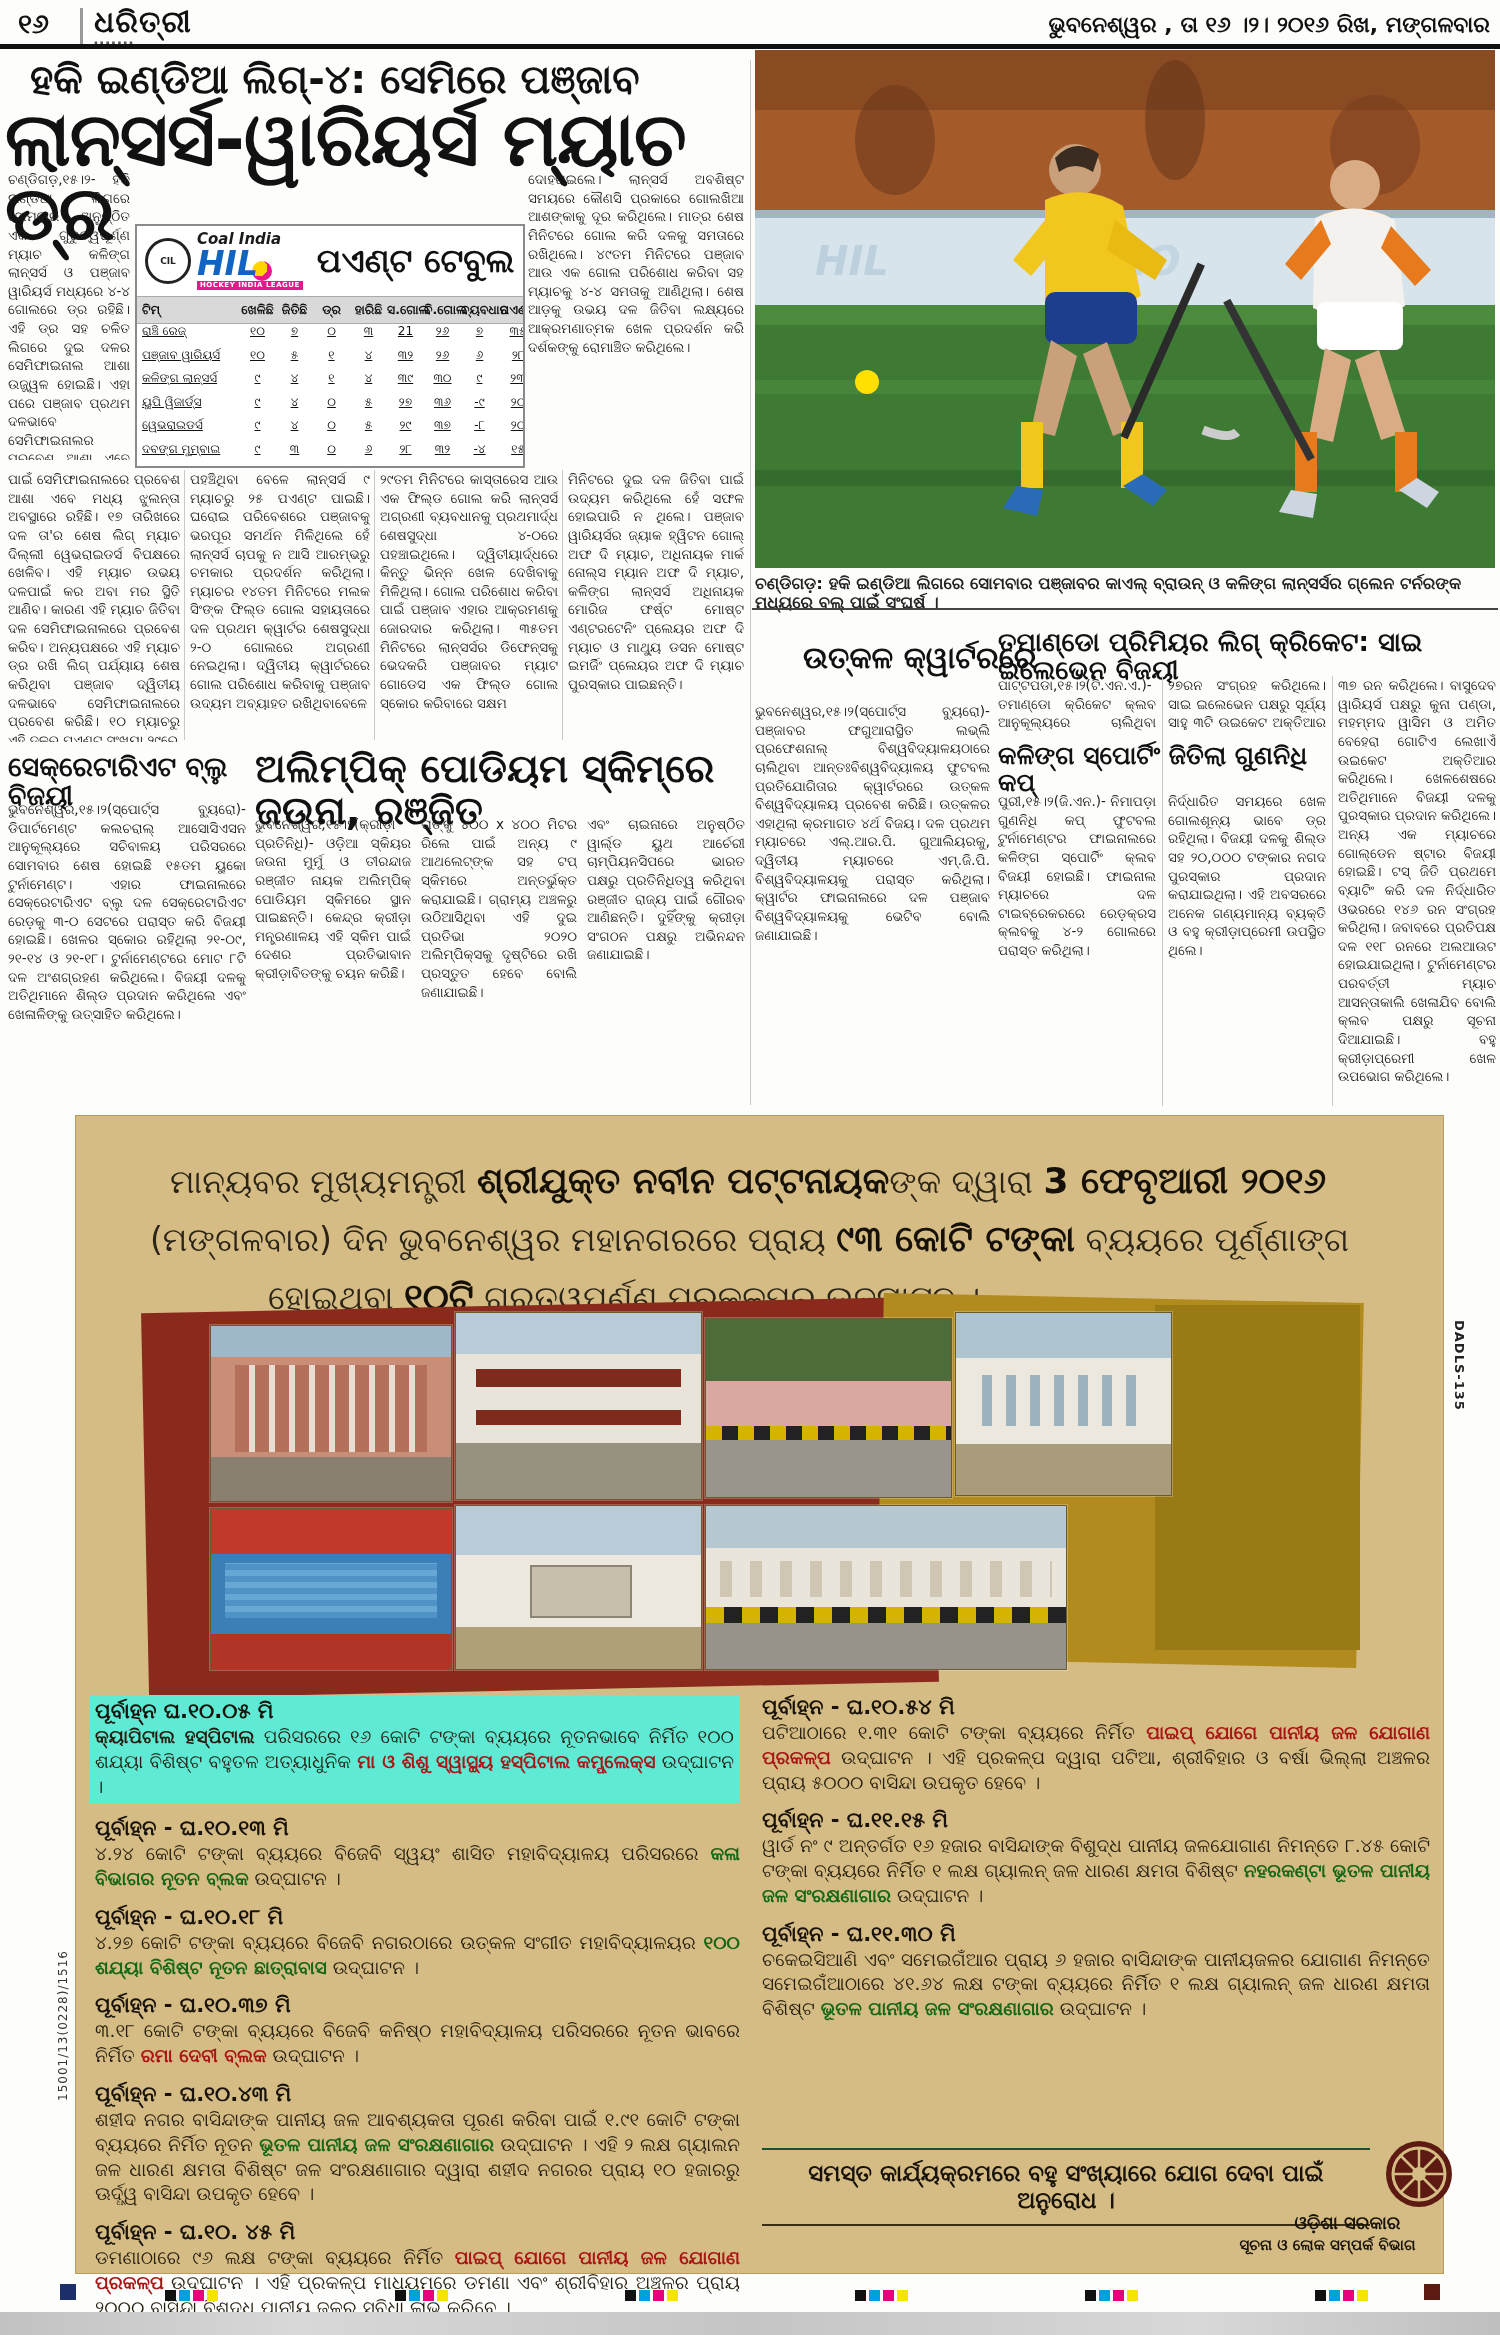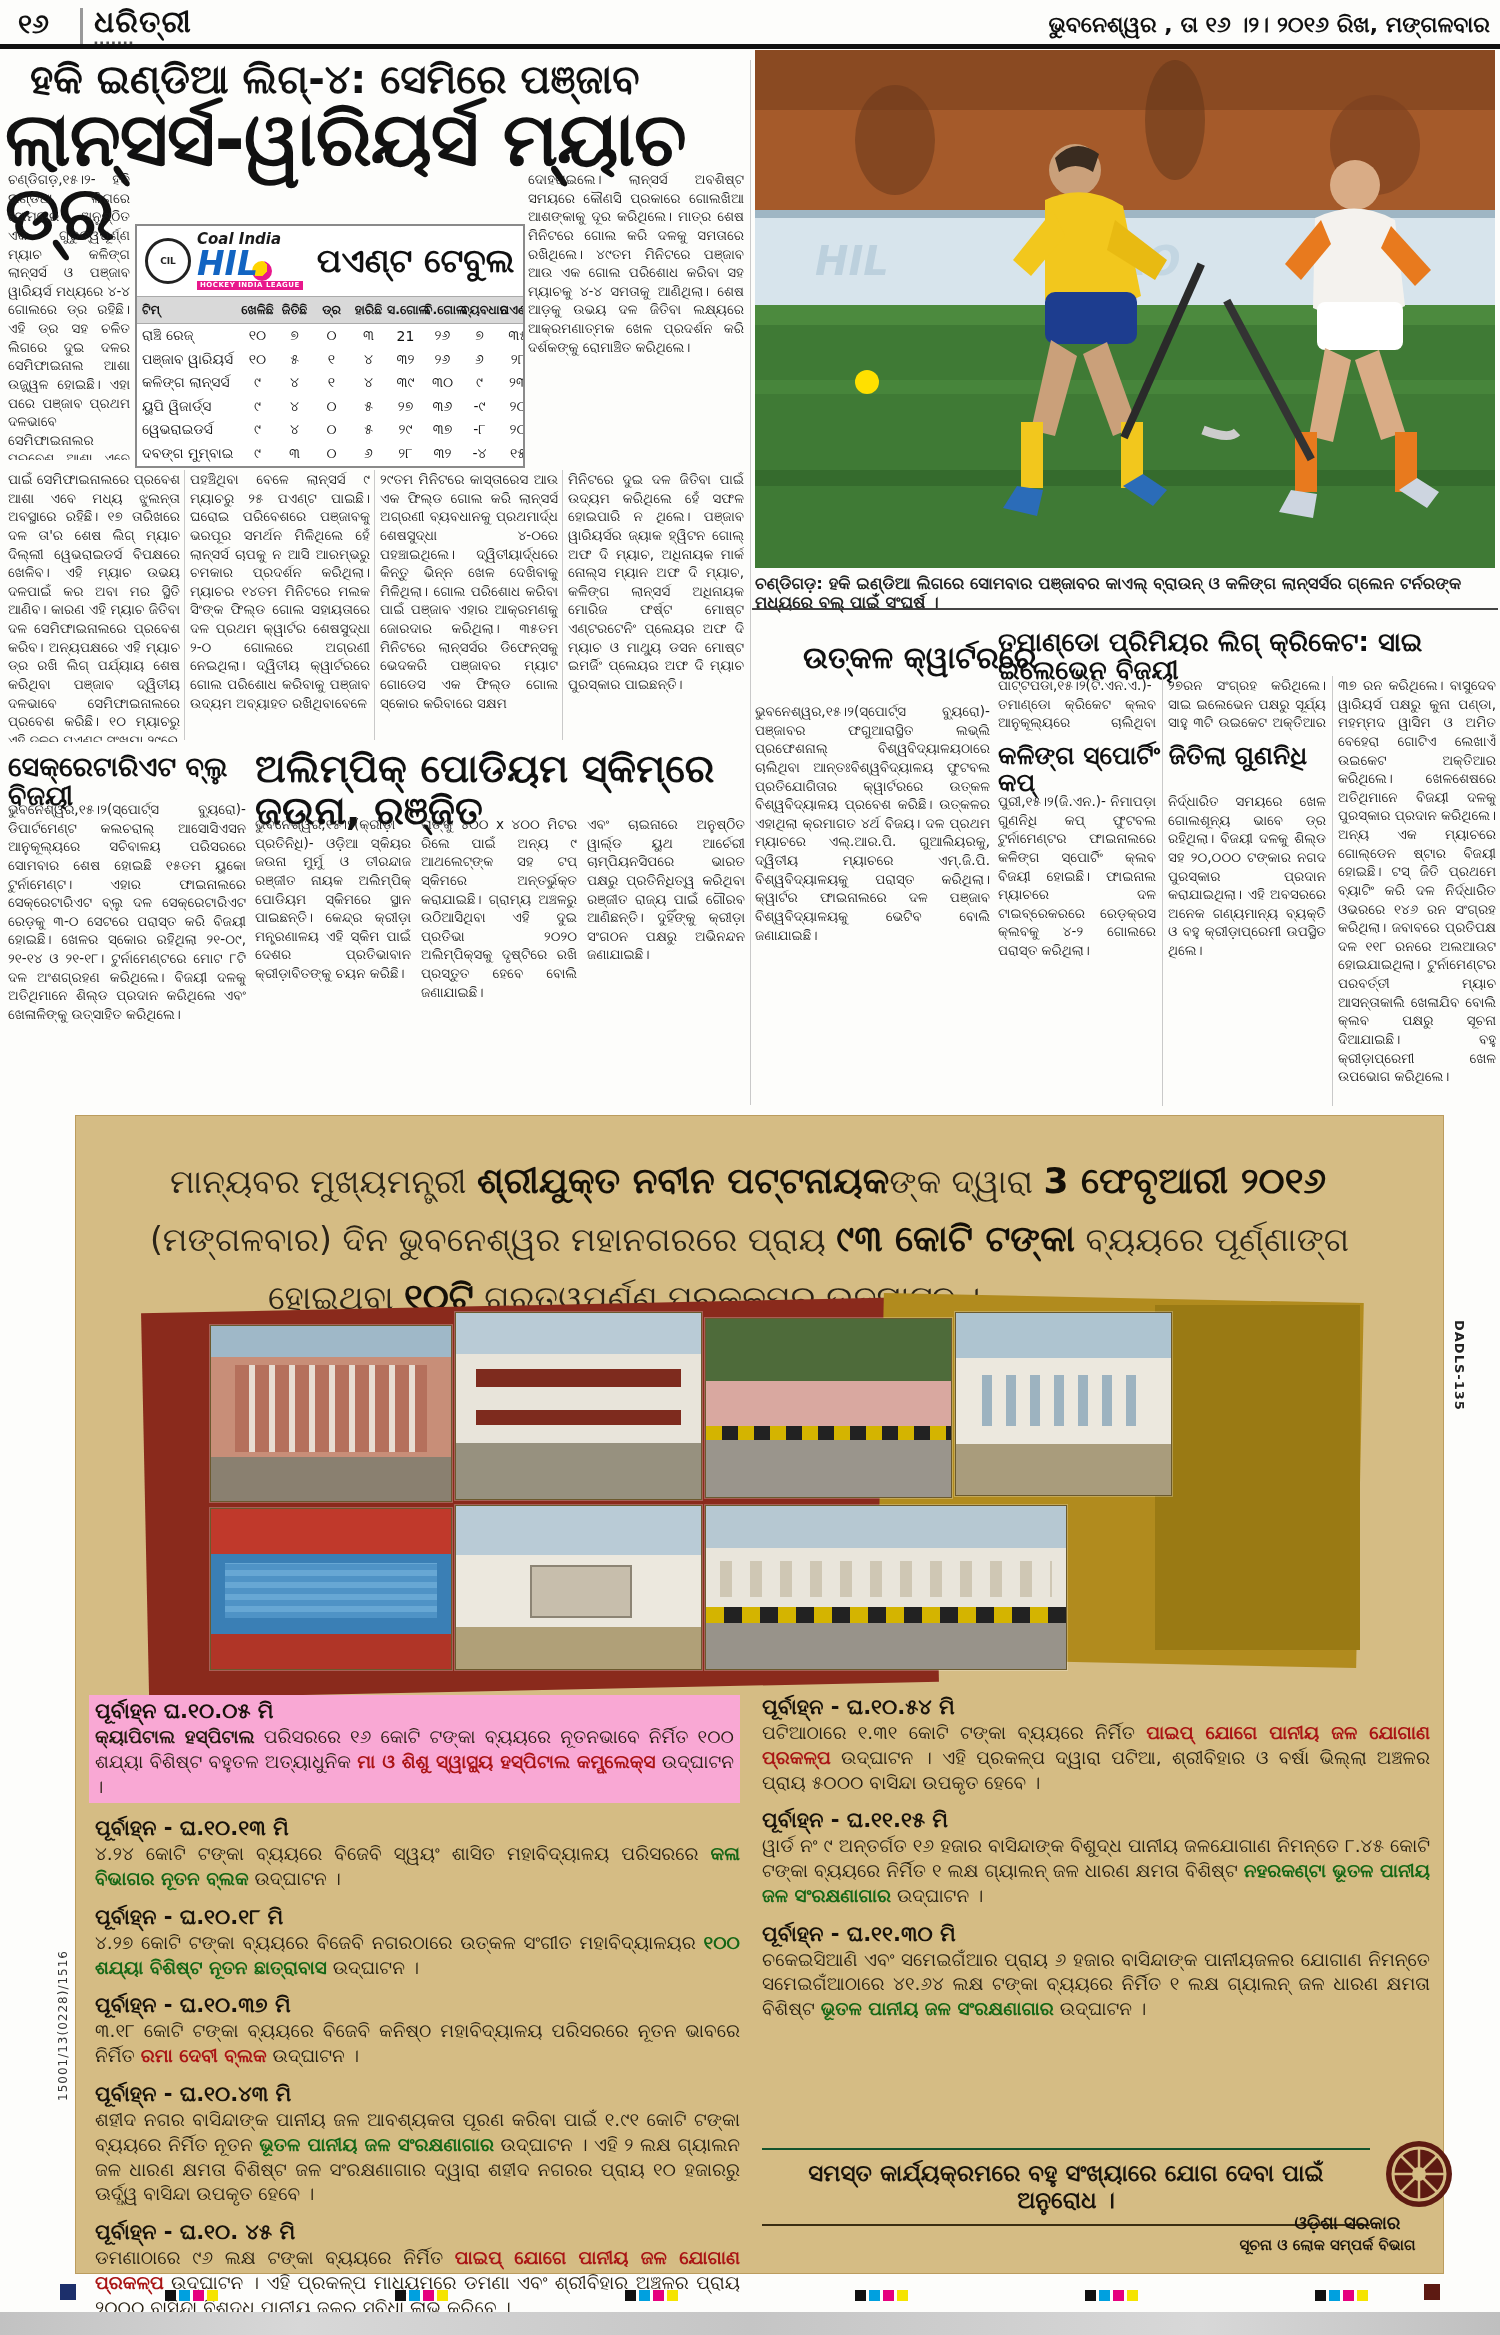--- a/index.html
+++ b/index.html
@@ -28,38 +28,38 @@
   .hil-emblem{width:40px;height:40px;border-radius:50%;border:3px solid #222;background:#fff;margin:0 6px 0 8px;
               display:flex;align-items:center;justify-content:center;font-size:9px;font-weight:bold;color:#222;}
   .hil-block{line-height:1;}
   .hil-coal{font-style:italic;font-weight:bold;font-size:15px;color:#1a1a1a;}
   .hil-hil{font-style:italic;font-weight:bold;font-size:33px;color:#1264c2;position:relative;}
   .hil-ball{display:inline-block;width:20px;height:20px;border-radius:50%;
             background:radial-gradient(circle at 35% 35%,#ffd400 45%,#e8188c 46%);vertical-align:middle;margin-left:-6px;}
   .hil-sub{font-size:7px;font-weight:bold;color:#0b3a8c;background:#e8188c;color:#fff;padding:1px 3px;letter-spacing:.5px;}
   .pt-title{font-size:33px;font-weight:bold;margin-left:14px;}
   .pt-cols{display:flex;background:#d9d9d9;border-bottom:1px solid #aaa;font-size:12.5px;font-weight:bold;height:26px;align-items:center;}
-  .pt-row{display:flex;font-size:14px;height:23.5px;align-items:center;}
+  .pt-row{display:flex;font-size:12px;height:23.5px;text-decoration:underline;}
   .c-team{width:97px;padding-left:5px;flex:none;}
   .c-n{width:37px;text-align:center;flex:none;}
   .c-pt{width:40px;text-align:center;flex:none;}
   
   .ad{background:#d5bc84;border:1px solid #bb9c5e;overflow:hidden;}
   .ad-intro{font-size:33px;color:#2b2417;white-space:nowrap;}
   .ad-intro b{color:#151008;font-size:36px;}
   .slab{position:absolute;}
   .adphoto{position:absolute;border:1px solid #6b5a2e;box-shadow:0 0 0 1px rgba(255,255,255,.25);}
   .sched{position:absolute;}
   .sch-item{margin-bottom:13px;}
   .sch-time{font-weight:bold;font-size:21px;color:#18120a;margin-bottom:2px;}
   .sch-body{font-size:18.5px;line-height:1.34;color:#241c0e;text-align:justify;}
   .sch-body .lead{font-weight:bold;}
   [data-hl="red"]{color:#a91414;font-weight:bold;}
   [data-hl="green"]{color:#156615;font-weight:bold;}
-  .item-cream{background:#f9a8d4;padding:4px 6px;margin-left:-6px;}
+  .item-cream{background:#5eead4;padding:4px 6px;margin-left:-6px;}
   .notice{font-size:23px;font-weight:bold;color:#18120a;border-top:2px solid #14532d;border-bottom:2px solid #3a2d12;padding:10px 4px;text-align:center;}
   .gov{font-weight:bold;text-align:center;color:#18120a;}
   .vert{writing-mode:vertical-rl;transform:rotate(180deg);font-size:12px;color:#333;letter-spacing:1px;}
   .vert2{writing-mode:vertical-rl;font-size:13px;color:#222;font-weight:bold;letter-spacing:1px;}
   
   .regdot{width:11px;height:11px;display:inline-block;margin-right:3px;}
   .graybar{background:linear-gradient(90deg,#c2c2c2,#d8d8d8 20%,#c5c5c5 50%,#d8d8d8 80%,#bfbfbf);}
 </style>
 </head>
 <body>

